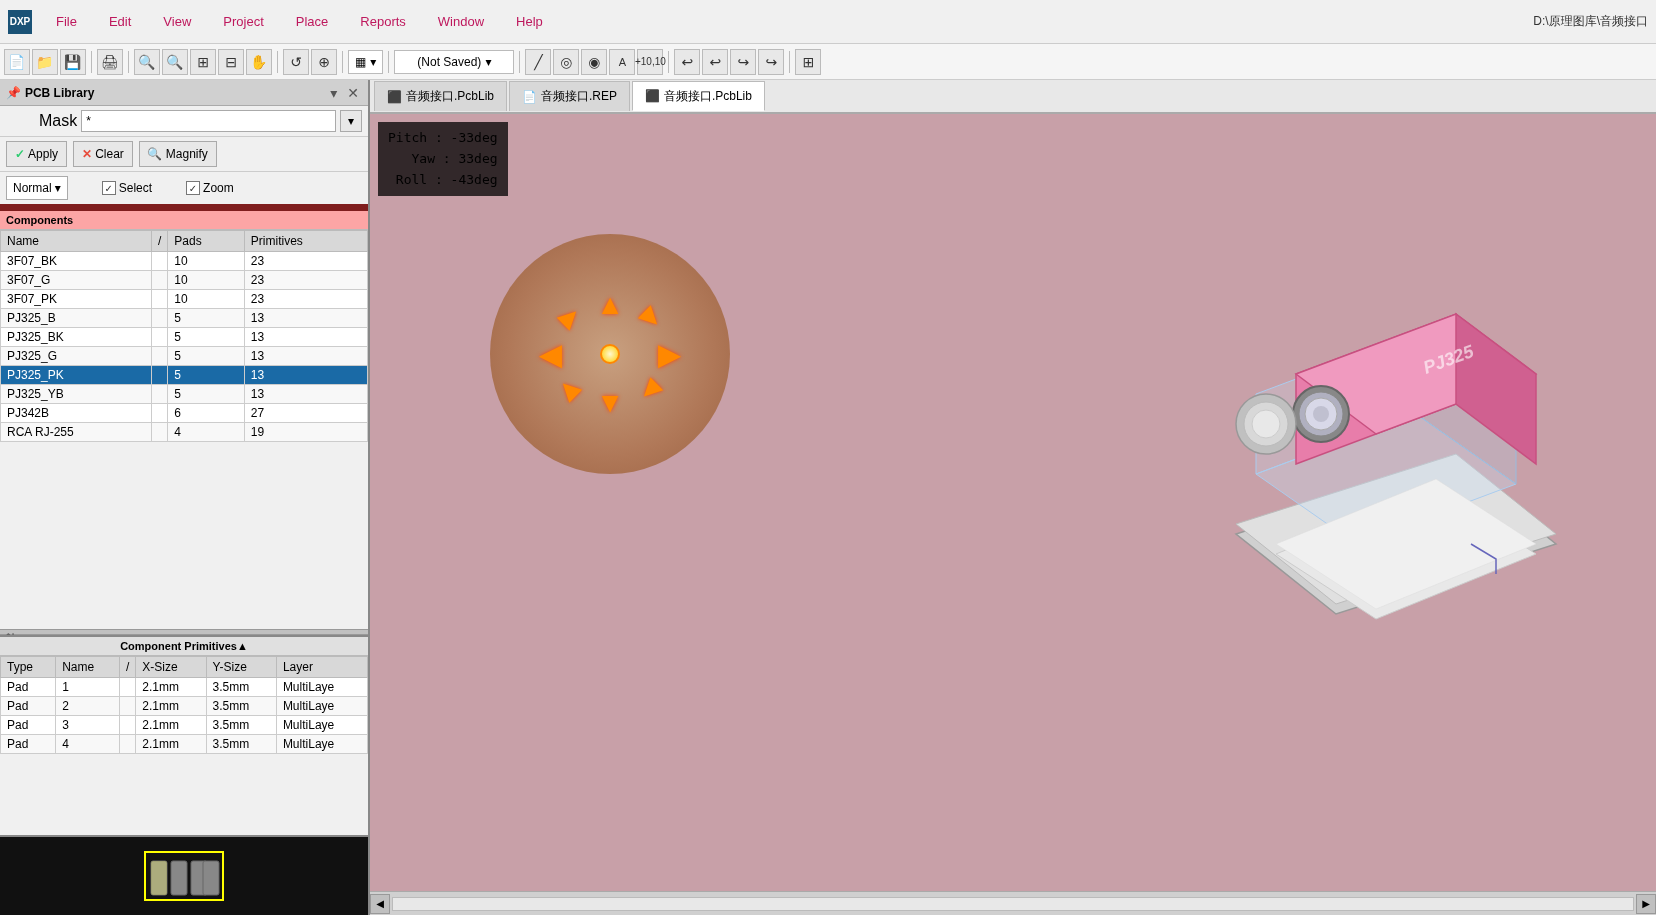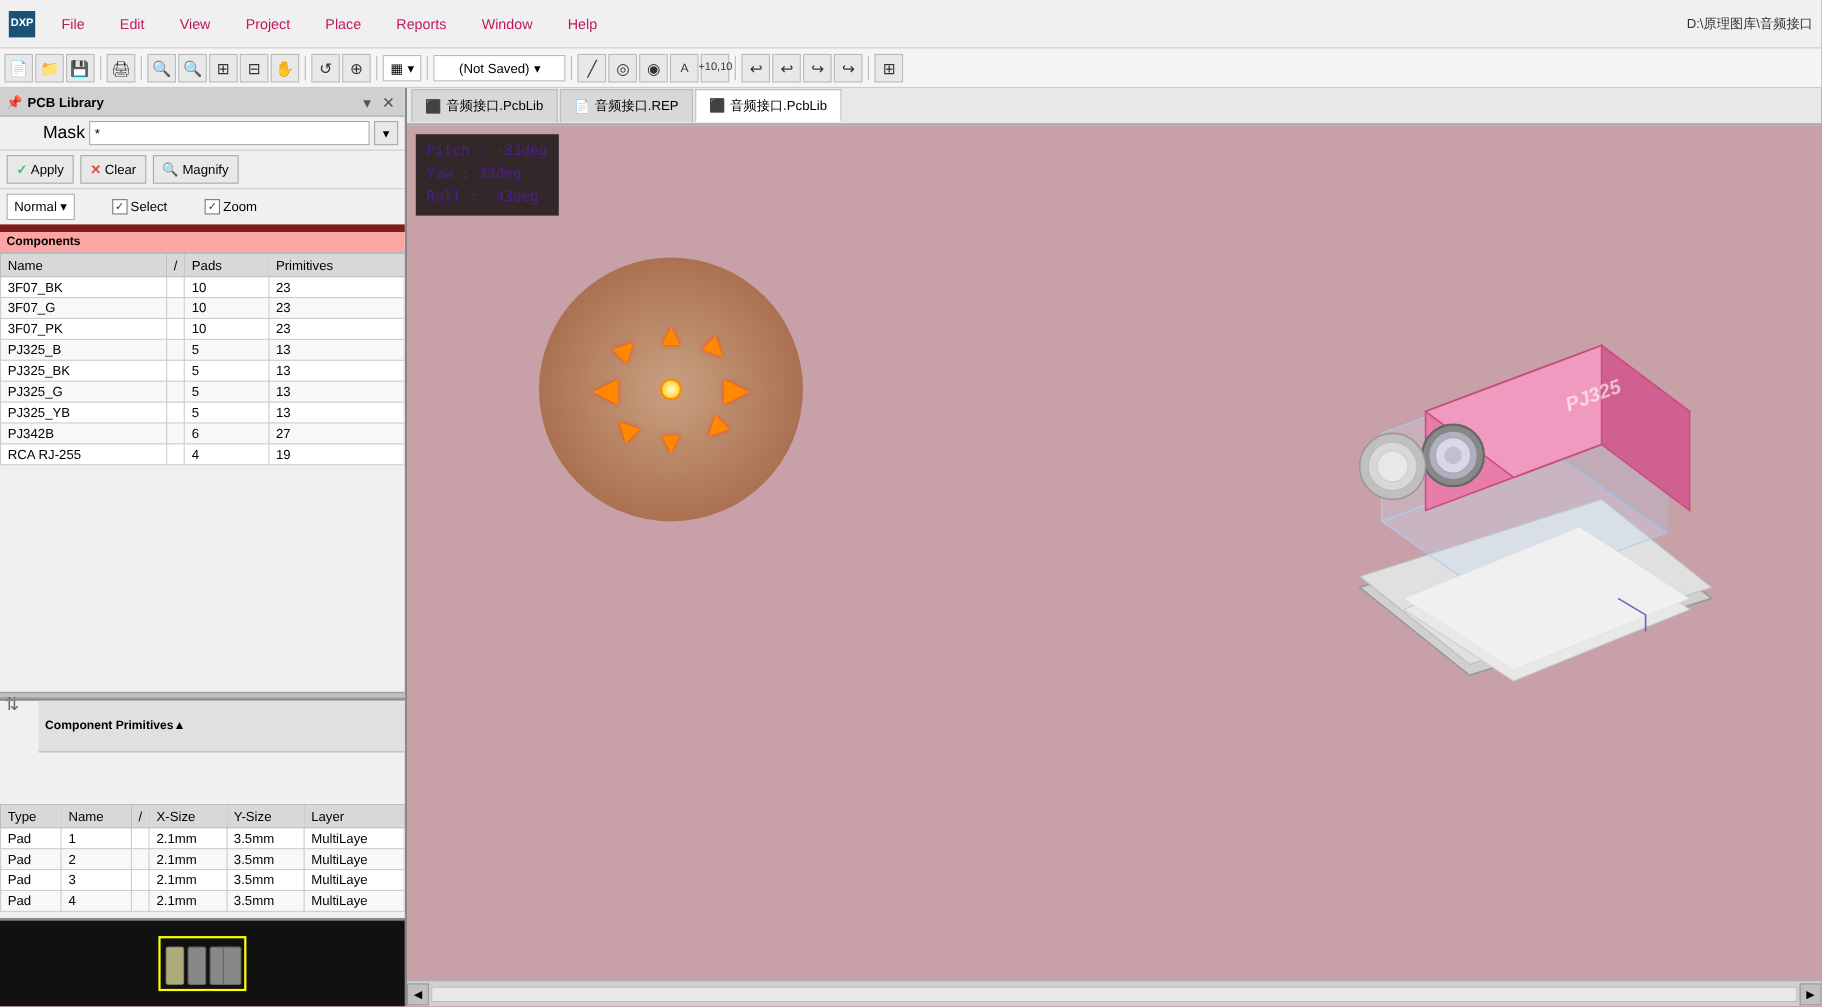--- a/index.html
+++ b/index.html
@@ -82,22 +82,22 @@
     tbody td { border: 1px solid #ccc; padding: 2px 6px; }
     tbody tr:nth-child(even) { background: #f8f8f8; }
     tbody tr:nth-child(odd) { background: #ffffff; }
     tbody tr.selected { background: #1a6aa6; color: white; }
 
     
     .resize-handle { height: 6px; background: #c0c0c0; cursor: ns-resize; border-top: 1px solid #999; border-bottom: 1px solid #999; }
 
     
     #primitives-section { height: 200px; display: flex; flex-direction: column; border-top: 2px solid #888; }
-    #primitives-header { background: #e0e0e0; padding: 17px 6px; font-size: 11px; font-weight: bold; border-bottom: 1px solid #bbb; display: flex; align-items: center; justify-content: flex-start; margin-left: 35px; }
-    #primitives-table-wrap { flex: 1; overflow-y: auto; margin-top: 47px; }
+    #primitives-header { background: #e0e0e0; padding: 3px 6px; font-size: 11px; font-weight: bold; border-bottom: 1px solid #bbb; display: flex; align-items: center; justify-content: center; }
+    #primitives-table-wrap { flex: 1; overflow-y: auto; }
 
     
     #thumbnail-section { height: 80px; background: #111; border-top: 2px solid #888; display: flex; align-items: center; justify-content: center; }
     #thumbnail-canvas { width: 80px; height: 50px; border: 2px solid #ffff00; position: relative; }
 
     
     #right-view { flex: 1; position: relative; background: #c8a0a8; overflow: hidden; }
 
     
     #tabs-bar {
@@ -110,22 +110,22 @@
       cursor: pointer; font-size: 12px; height: 30px; margin-right: 2px;
     }
     .tab.active { background: white; border-bottom: 1px solid white; z-index: 1; }
 
     
     #view-3d { position: absolute; top: 34px; left: 0; right: 0; bottom: 24px; }
 
     
     #rotation-info {
       position: absolute; top: 8px; left: 8px;
-      background: rgba(0,0,0,0.75); color: #4c1d95; padding: 6px 10px;
-      font-family: monospace; font-size: 13px; line-height: 1.6;
+      background: rgba(0,0,0,0.75); color: #000000; padding: 6px 10px;
+      font-family: monospace; font-size: 13px; line-height: 1.6; text-align: right;
     }
 
     
     #nav-circle {
       position: absolute; left: 120px; top: 120px;
       width: 240px; height: 240px; border-radius: 50%;
       background: radial-gradient(circle, #c8a080 0%, #b07858 60%, #9a6040 100%);
       display: flex; align-items: center; justify-content: center;
     }
     .nav-arrows { position: relative; width: 120px; height: 120px; }
@@ -312,20 +312,26 @@
       <td>13</td>
     </tr>
               <tr>
       <td>PJ325_BK</td>
       <td></td>
       <td>5</td>
       <td>13</td>
     </tr>
               <tr>
       <td>PJ325_G</td>
+      <td></td>
+      <td>5</td>
+      <td>13</td>
+    </tr>
+              <tr class="selected">
+      <td>PJ325_PK</td>
       <td></td>
       <td>5</td>
       <td>13</td>
     </tr>
               <tr>
       <td>PJ325_YB</td>
       <td></td>
       <td>5</td>
       <td>13</td>
     </tr>

